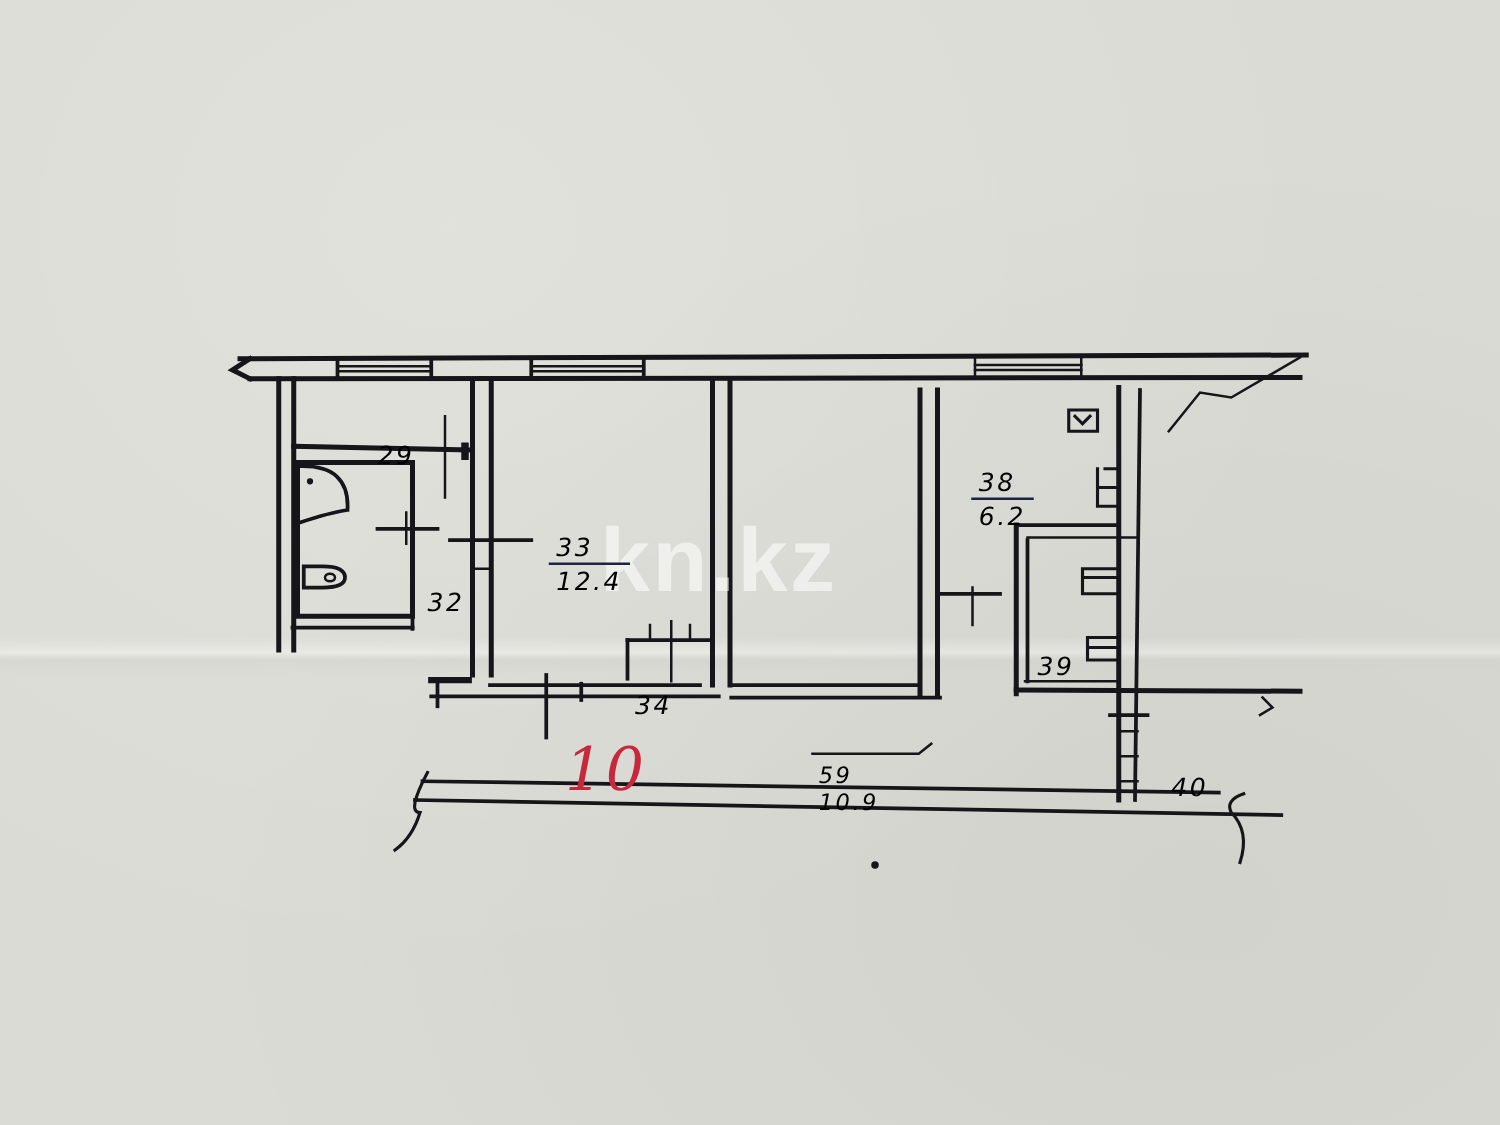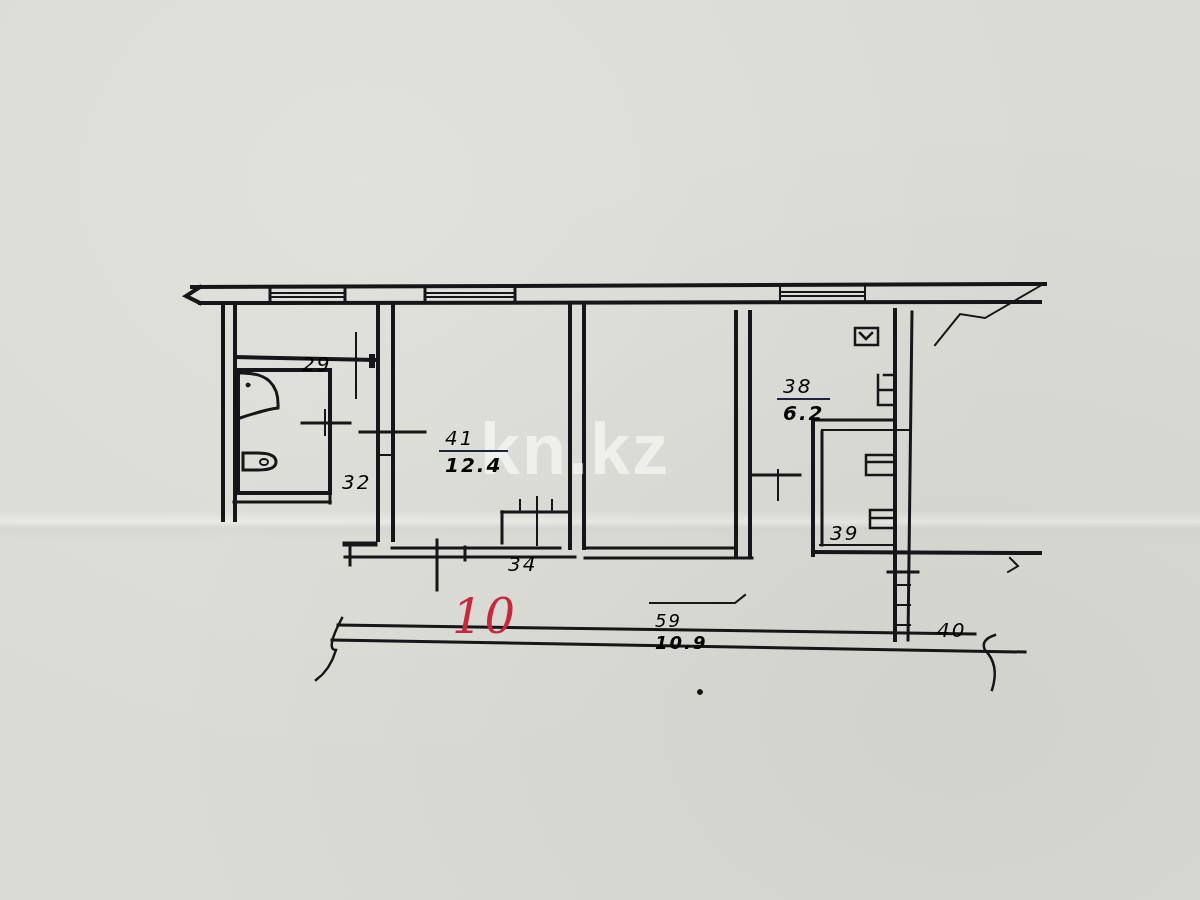--- a/index.html
+++ b/index.html
@@ -28,21 +28,21 @@
       font-style: italic;
       font-size: 20px;
       letter-spacing: 2px;
       line-height: 1;
       white-space: nowrap;
       margin-top: 32px;
     }
     .frac { text-align: left; }
     .frac .num { display: block; padding-bottom: 2px; }
     .frac .bar { display: block; height: 2px; background: #1e2440; margin: 0 -6px; }
-    .frac .den { display: block; padding-top: 3px; font-weight: bold; }
+    .frac .den { display: block; padding-top: 3px; }
     .flat-no {
       position: absolute; left: 452px; top: 588px;
       color: #c8283c; font-size: 48px; font-style: italic;
       font-family: "DejaVu Serif", serif; letter-spacing: 2px;
     }
     .watermark {
       position: absolute; left: 480px; top: 408px;
       color: rgba(255,255,255,0.55);
       font-family: "Liberation Sans", sans-serif; font-weight: bold;
       font-size: 72px; letter-spacing: 2px;
@@ -179,21 +179,21 @@
     <circle cx="700" cy="692" r="2.5" fill="#15151a"></circle>
   </g>
 </svg>
 
 <div class="watermark">kn.kz</div>
 
 <div class="lbl" style="left:302px;top:322px;">29</div>
 <div class="lbl" style="left:342px;top:440px;">32</div>
 
 <div class="lbl frac" style="left:445px;top:396px;">
-  <span class="num">41</span>
+  <span class="num">33</span>
   <span class="bar"></span>
   <span class="den">12.4</span>
 </div>
 
 <div class="lbl" style="left:508px;top:522px;">34</div>
 
 <div class="lbl frac" style="left:783px;top:344px;">
   <span class="num">38</span>
   <span class="bar"></span>
   <span class="den">6.2</span>

